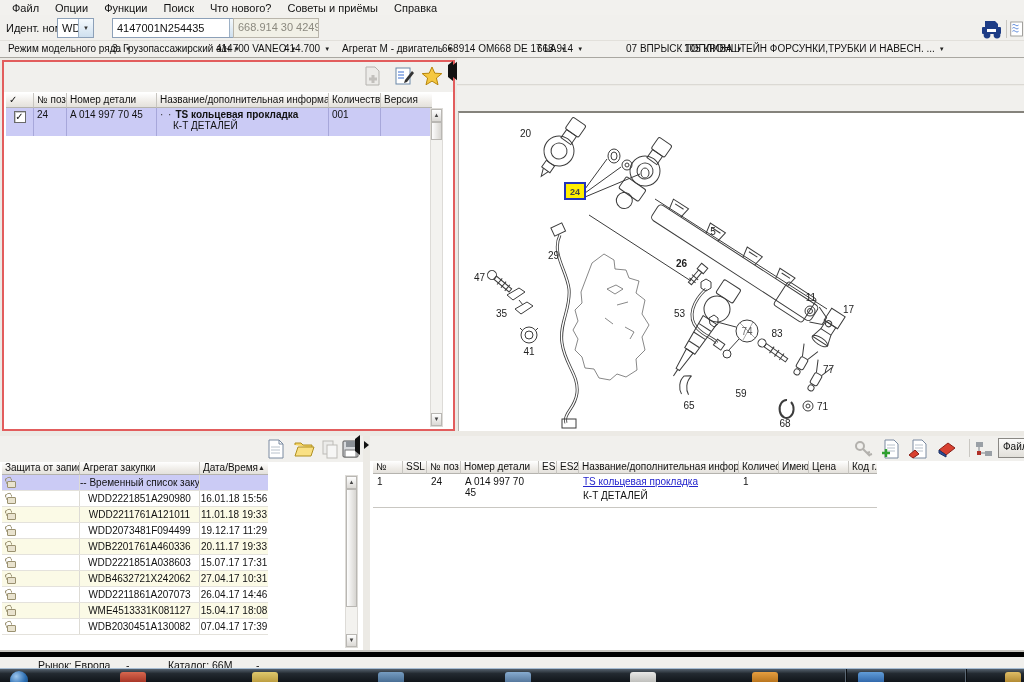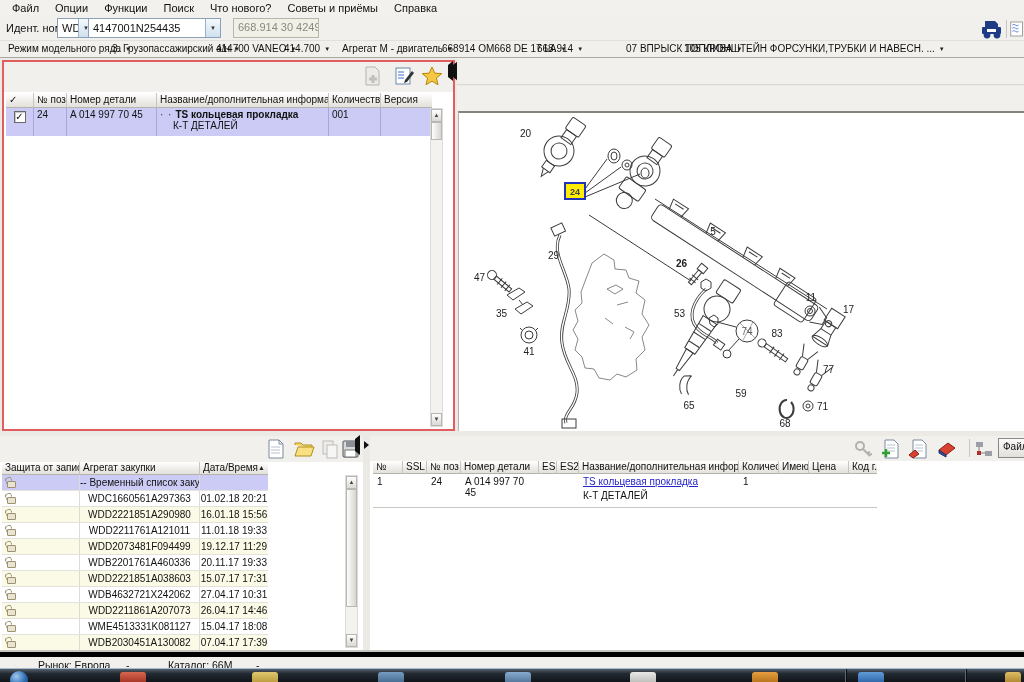--- a/index.html
+++ b/index.html
@@ -115,21 +115,21 @@
     <span class="menu-item">Советы и приёмы</span>
     <span class="menu-item">Справка</span>
   </div>
 
   <div class="ident-bar">
     <span class="ident-label">Идент. номер</span>
     <div class="combo" style="left:57px;width:37px;">
       <span class="cval">WDB</span>
       <span class="cbtn">▼</span>
     </div>
-    <div class="combo" style="left:88px;width:133px;">
+    <div class="combo" style="left:112px;width:133px;">
       <span class="cval">4147001N254435</span>
       <span class="cbtn">▼</span>
     </div>
     <div class="ro-field" style="left:233px;width:86px;">668.914 30 424992</div>
     <div class="top-icons">
       <span class="tb-icon">
         <svg width="24" height="20" viewBox="0 0 24 20">
             <path fill="#1d3c85" d="M6 2h10l3 3v3H6z"></path>
             <rect x="3" y="8" width="19" height="7" rx="1" fill="#1d3c85"></rect>
             <circle cx="8" cy="16" r="3.4" fill="#1d3c85"></circle>
@@ -448,27 +448,20 @@
             <span>Дата/Время</span>
             <span class="sort-arrow">▲</span>
           </div>
       </div>
       <div class="p-row selected">
           <span class="p-c1">
             <span class="lock"></span>
           </span>
           <span class="p-c2">-- Временный список закупки --</span>
           <span class="p-c3"></span>
-        </div>
-      <div class="p-row">
-          <span class="p-c1">
-            <span class="lock"></span>
-          </span>
-          <span class="p-c2">WDC1660561A297363</span>
-          <span class="p-c3">01.02.18 20:21</span>
         </div>
       <div class="p-row">
           <span class="p-c1">
             <span class="lock"></span>
           </span>
           <span class="p-c2">WDD2221851A290980</span>
           <span class="p-c3">16.01.18 15:56</span>
         </div>
       <div class="p-row">
           <span class="p-c1">

